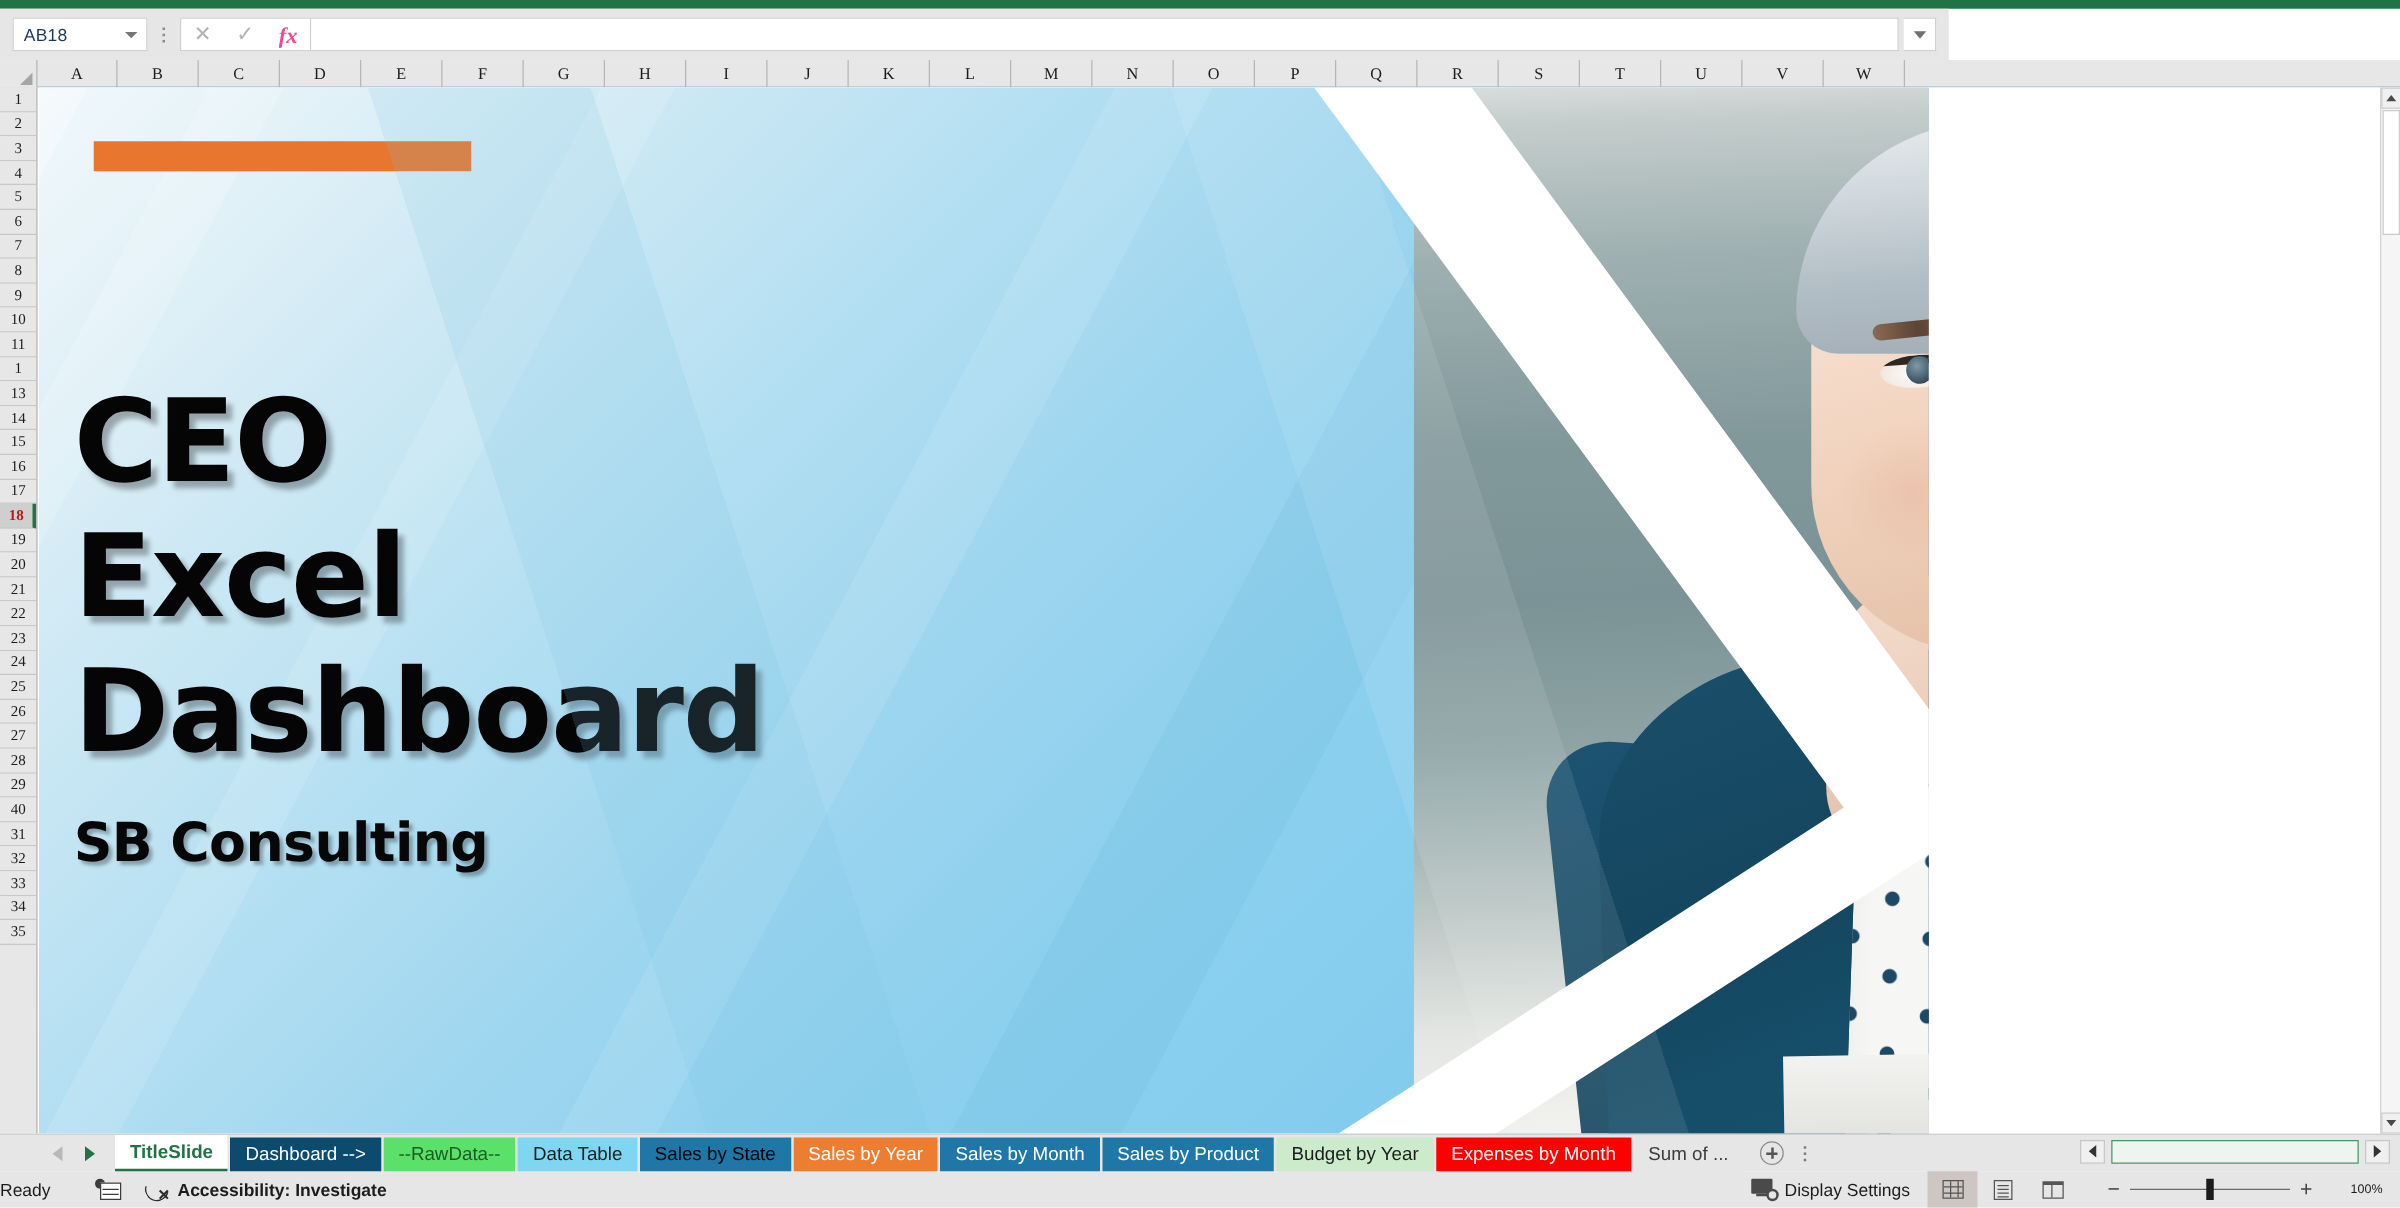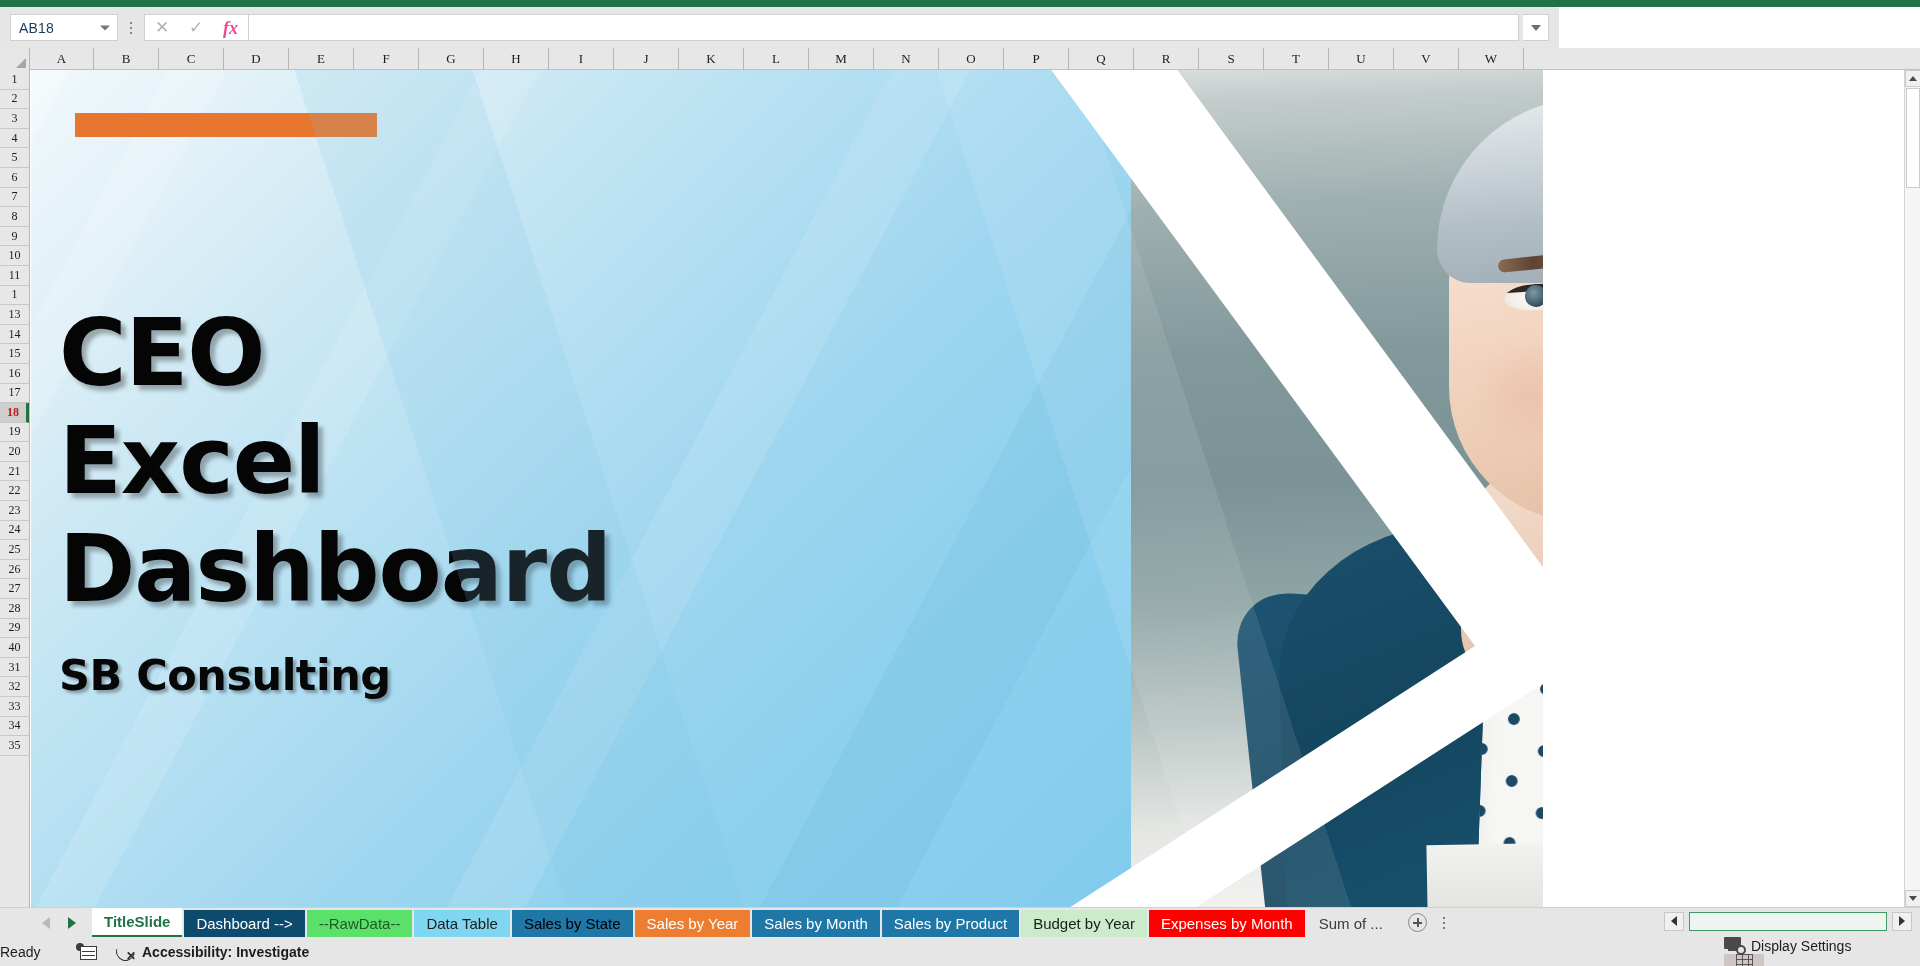--- a/index.html
+++ b/index.html
@@ -424,21 +424,21 @@
     position: absolute; inset: 0; border: 1.8px solid #2b2b2b;
     border-radius: 50%; border-top-color: transparent; border-right-color: transparent;
     transform: rotate(-30deg);
   }
   .access-icon .x {
     position: absolute; right: -1px; bottom: -1px;
     font-size: 12px; font-weight: bold; line-height: 1; color: #2b2b2b;
   }
 
   .sb-right {
-    margin-left: auto; display: flex; height: 29px; flex-direction: column;
+    margin-left: auto; display: flex; align-items: center; height: 29px;
   }
   .sb-display {
     display: flex; align-items: center; gap: 6px; margin-right: 14px;
   }
   .display-icon {
     width: 21px; height: 17px; position: relative;
   }
   .display-icon .mon {
     position: absolute; left: 0; top: 0; width: 17px; height: 12px;
     background: #4a4a4a; border-radius: 1px;

